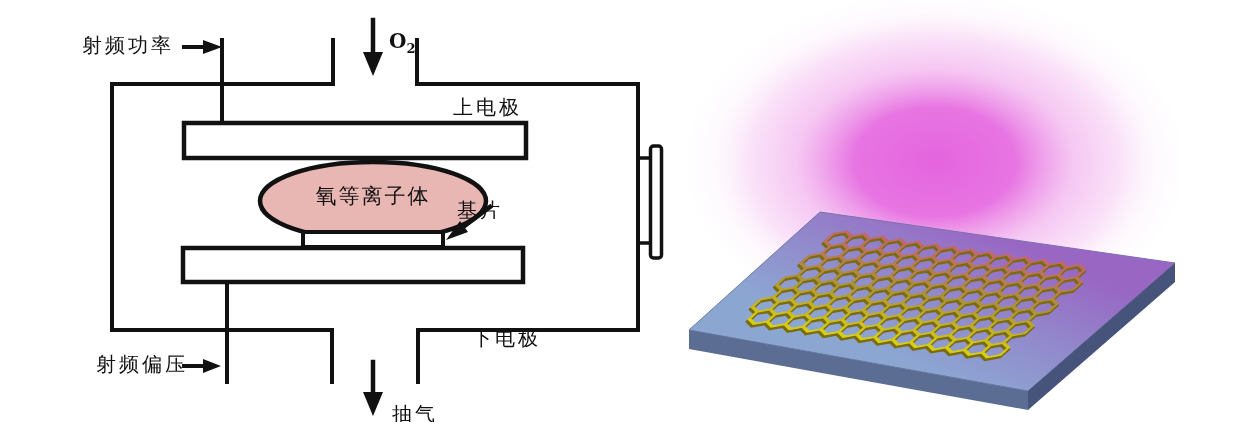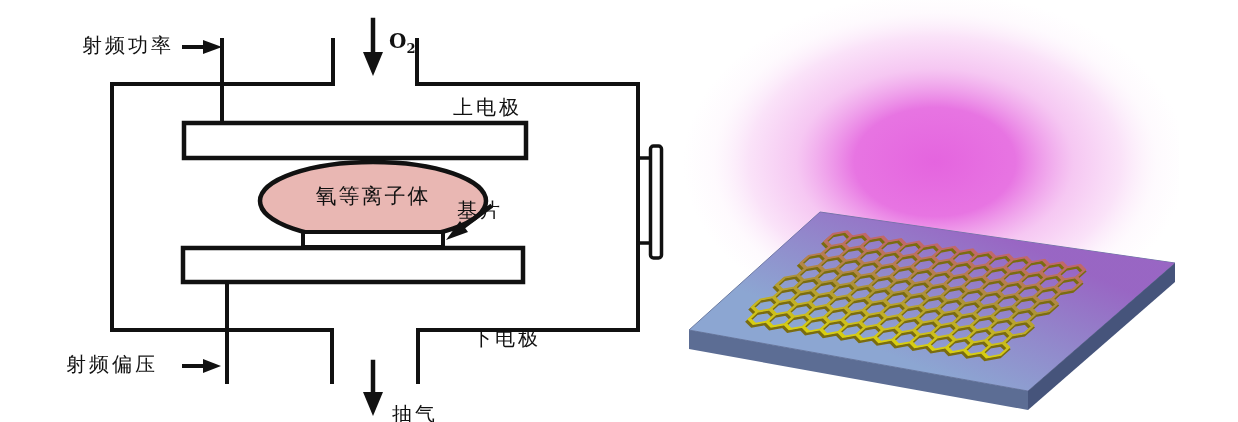--- a/index.html
+++ b/index.html
@@ -95,18 +95,18 @@
   </div>
 
   <div class="lbl cn" style="left:453px;top:96px;">上电极</div>
 
   <div class="lbl center" id="plasma-ellipse-label" style="left:373px;top:197px;">氧等离子体</div>
 
   <div class="lbl cn" style="left:457px;top:199px;">基片</div>
 
   <div class="lbl cn" style="left:472px;top:287px;margin-top:40px;">下电极</div>
 
-  <div class="lbl cn" style="left:66px;top:353px;">射频偏压</div>
+  <div class="lbl cn" style="left:96px;top:353px;">射频偏压</div>
 
   <div class="lbl cn" style="left:392px;top:403px;">抽气</div>
 
 
 </div>
 
 </body></html>

